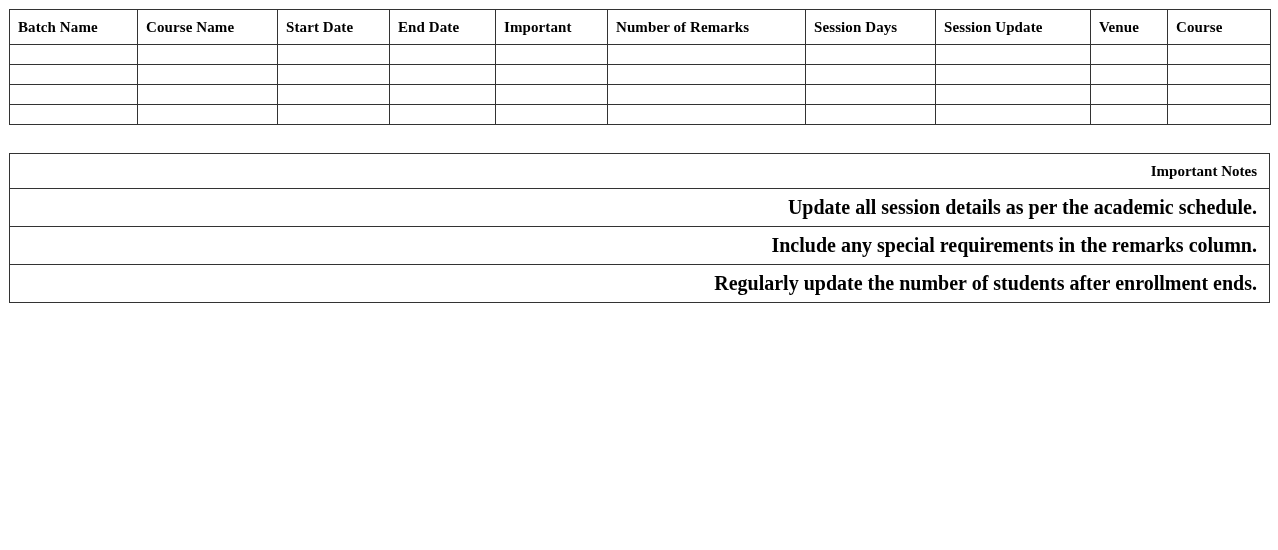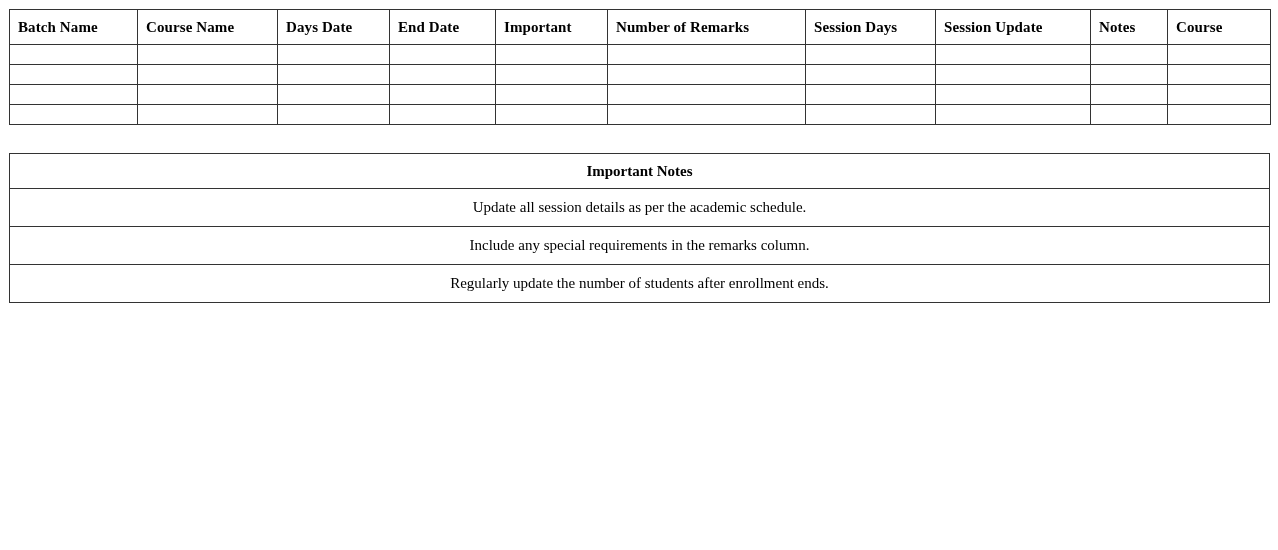--- a/index.html
+++ b/index.html
@@ -76,35 +76,35 @@
     border-collapse: collapse;
     table-layout: fixed;
     width: 1261px;
     background: #ffffff;
   }
 
   table.notes-table th,
   table.notes-table td {
     border: 1px solid #333333;
     background: #ffffff;
-    text-align: center;
+    text-align: right;
     vertical-align: middle;
     padding: 0 12px;
   }
 
   table.notes-table th.notes-heading {
     height: 34px;
     font-size: 15px;
     font-weight: bold;
   }
 
   table.notes-table td.note-cell {
     height: 37px;
-    font-size: 15px;
-    font-weight: normal;
+    font-size: 20px;
+    font-weight: bold;
   }
 </style>
 </head>
 <body>
 
 <div class="page">
 
   <div class="batch-table-wrap">
     <table class="batch-table">
       <colgroup id="batch-colgroup">
@@ -116,27 +116,27 @@
           <col style="width: 198px;">
           <col style="width: 130px;">
           <col style="width: 155px;">
           <col style="width: 77px;">
           <col style="width: 103px;">
         </colgroup>
       <thead>
         <tr id="batch-header-row">
             <th>Batch Name</th>
             <th>Course Name</th>
-            <th>Days Date</th>
+            <th>Start Date</th>
             <th>End Date</th>
             <th>Important</th>
             <th>Number of Remarks</th>
             <th>Session Days</th>
             <th>Session Update</th>
-            <th>Notes</th>
+            <th>Venue</th>
             <th>Course</th>
           </tr>
       </thead>
       <tbody id="batch-body">
           <tr>
             <td class="data-cell"></td>
             <td class="data-cell"></td>
             <td class="data-cell"></td>
             <td class="data-cell"></td>
             <td class="data-cell"></td>

